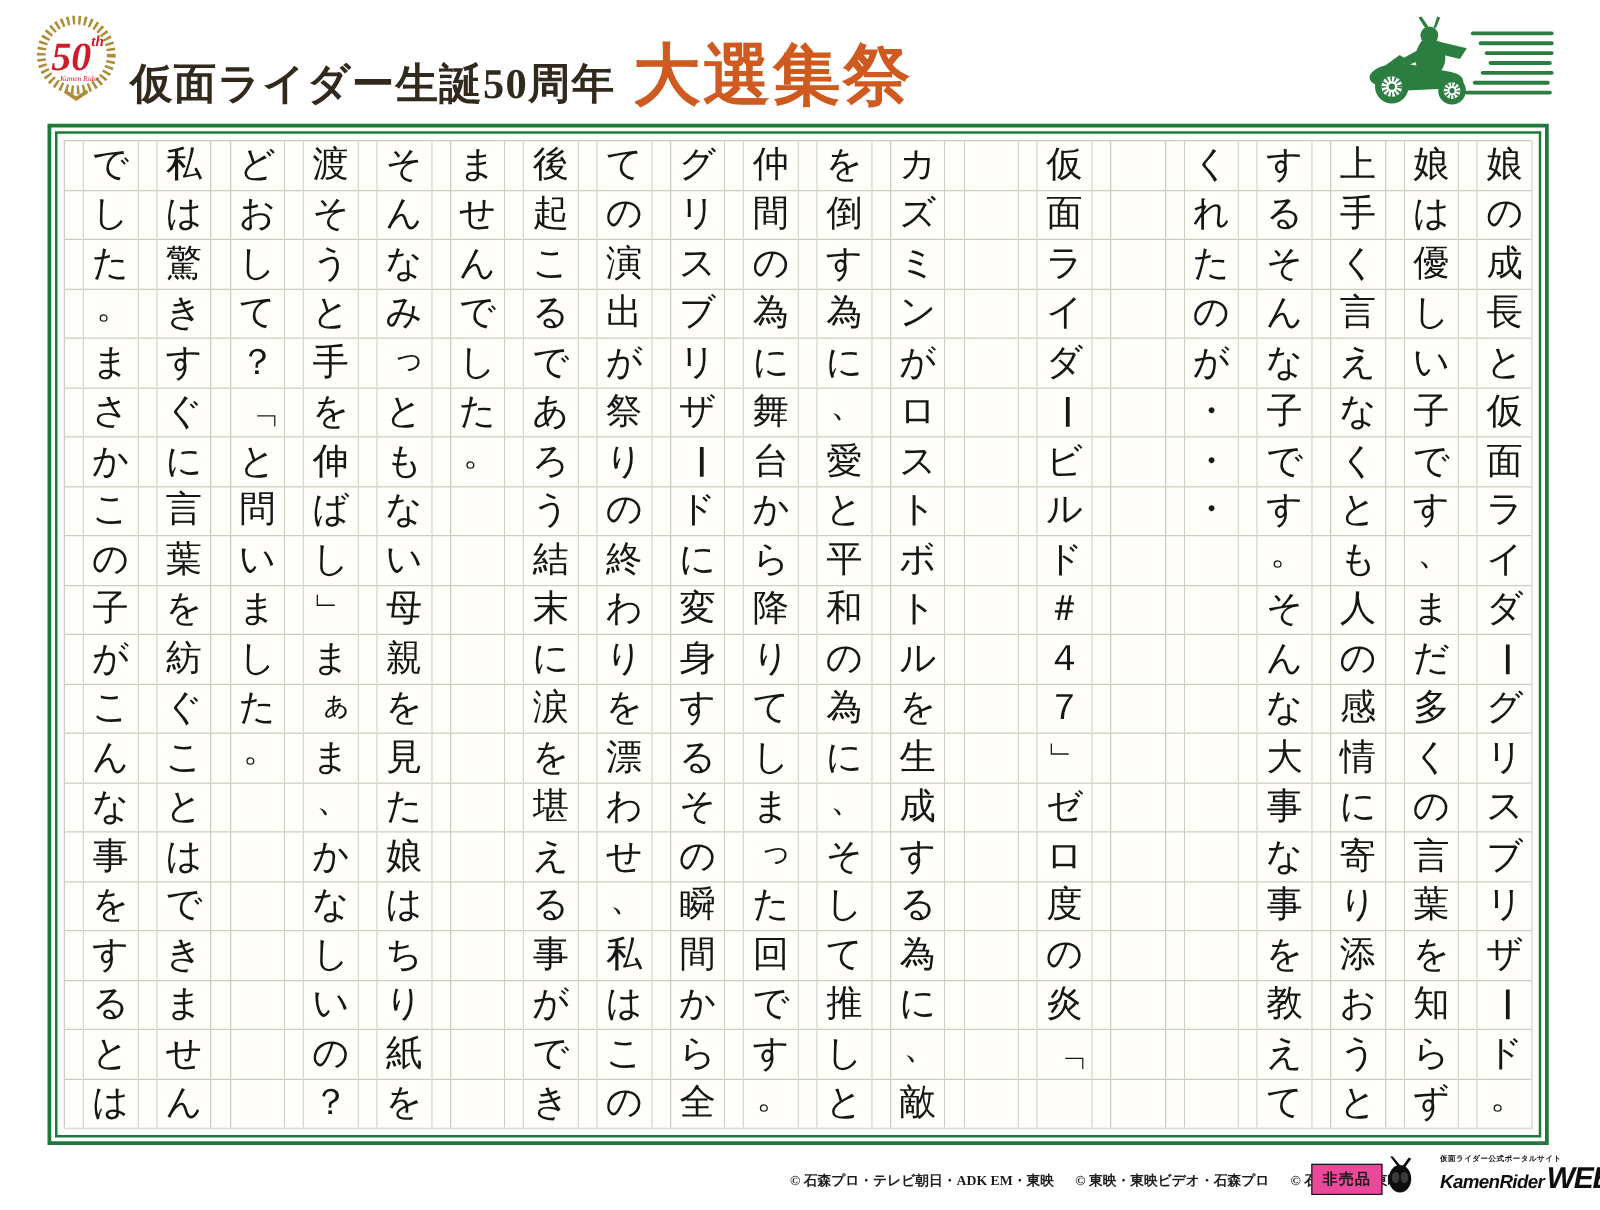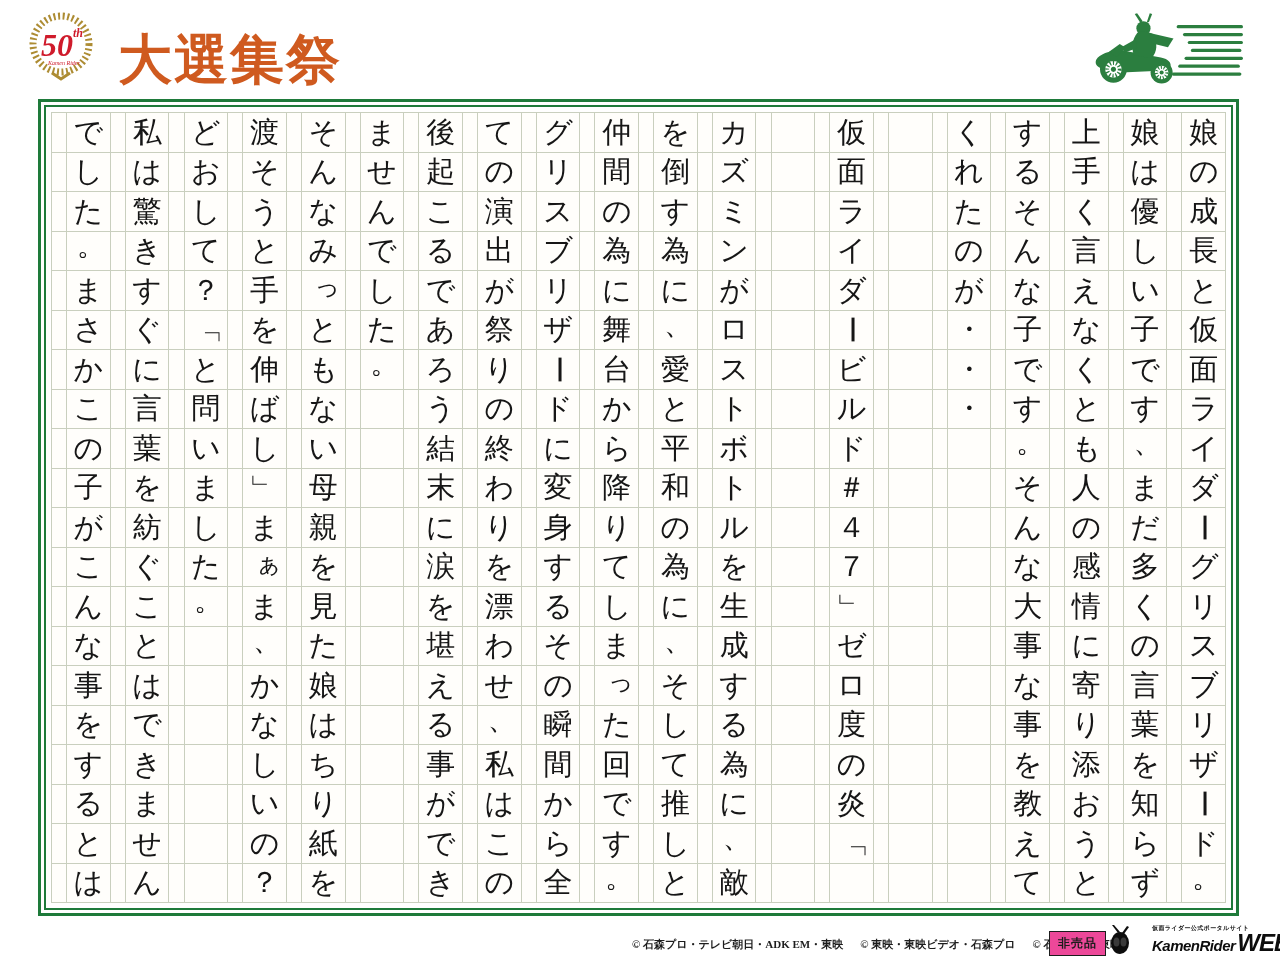--- a/index.html
+++ b/index.html
@@ -100,20 +100,21 @@
 <svg class="badge" viewBox="0 0 70 70">
   <circle cx="35" cy="33" r="28" fill="none" stroke="#ad8c33" stroke-width="7" stroke-dasharray="2 2.6"></circle>
   <circle cx="35" cy="33" r="24" fill="#ffffff"></circle>
   <text x="15" y="45" font-size="32" font-style="italic" font-weight="900" fill="#cf1b2b">50</text>
   <text x="47" y="26" font-size="12" font-style="italic" font-weight="900" fill="#cf1b2b">th</text>
   <text x="22" y="54" font-size="6" font-style="italic" fill="#cf1b2b">Kamen Rider</text>
   <path d="M26,62 L35,68 L44,62" fill="none" stroke="#ad8c33" stroke-width="3"></path>
 </svg>
 
 <div class="header-titles">
+  <span class="main-title">仮面ライダー生誕50周年</span>
   <span class="event-title">大選集祭</span>
 </div>
 
 <svg class="bike" viewBox="0 0 200 95">
   <g fill="#2b7e3f">
     <rect x="116" y="16" width="84" height="4" rx="2"></rect>
     <rect x="124" y="26" width="76" height="4" rx="2"></rect>
     <rect x="130" y="36" width="70" height="4" rx="2"></rect>
     <rect x="134" y="46" width="64" height="4" rx="2"></rect>
     <rect x="126" y="56" width="74" height="4" rx="2"></rect>

